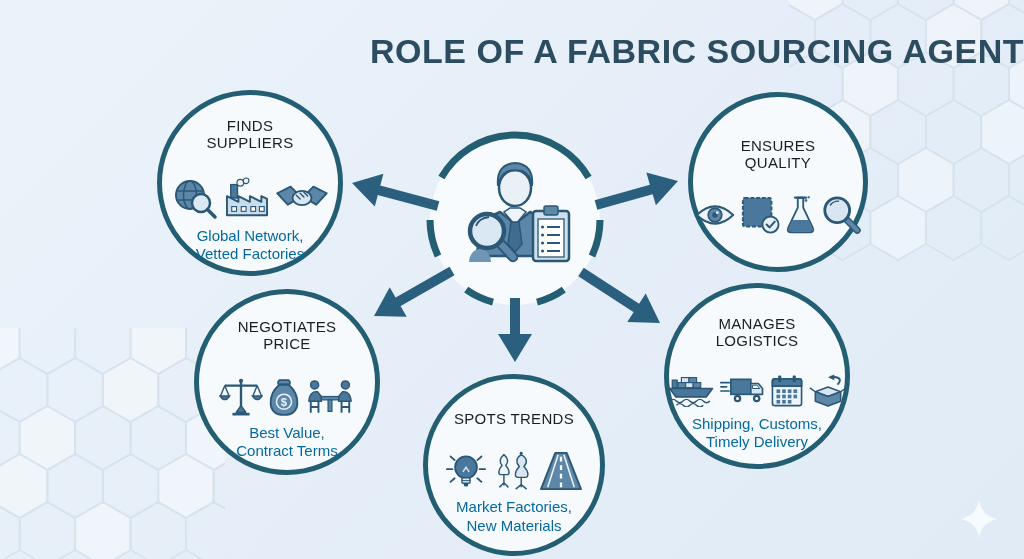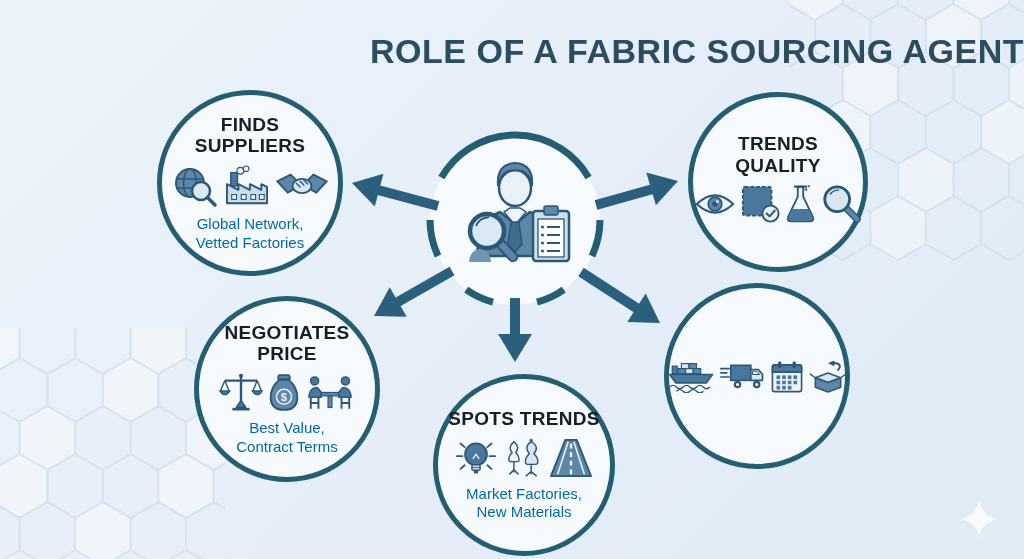--- a/index.html
+++ b/index.html
@@ -23,31 +23,31 @@
     letter-spacing:.5px;color:#2c4c60;white-space:nowrap;
   }
   #diagram-lines{position:absolute;left:0;top:0;width:1024px;height:559px;}
   .node{
     position:absolute;box-sizing:border-box;border-radius:50%;
     border:5px solid #235e72;background:#f7fafd;
     display:flex;flex-direction:column;align-items:center;justify-content:center;
     text-align:center;
   }
   .node h2{
-    margin:0;font-size:19px;font-weight:700;line-height:1.12;
+    margin:16px;font-size:15px;font-weight:400;line-height:1.12;
     letter-spacing:.3px;color:#171f26;white-space:pre-line;
   }
   .node .icons{display:flex;align-items:center;justify-content:center;gap:5px;margin:8px 0 7px;}
   .node .desc{
     font-size:15px;font-weight:400;line-height:1.24;color:#0369a1;white-space:pre-line;
   }
   #node-finds-suppliers {left:157px;top:90px;width:186px;height:186px;}
   #node-ensures-quality {left:688px;top:92px;width:180px;height:180px;}
-  #node-negotiates-price{left:194px;top:296px;width:186px;height:186px;}
-  #node-spots-trends    {left:433px;top:374px;width:182px;height:182px;}
+  #node-negotiates-price{left:194px;top:289px;width:186px;height:186px;}
+  #node-spots-trends    {left:423px;top:374px;width:182px;height:182px;}
   #node-manages-logistics{left:664px;top:283px;width:186px;height:186px;}
   .hub-icon{position:absolute;left:450px;top:156px;width:130px;height:128px;}
   svg{display:block;}
 </style>
 </head>
 <body>
 
 <div class="stage">
 
   <svg id="hex-tr" class="decor">
@@ -206,21 +206,21 @@
         <path d="M53 15 L39 8 L28 19 L42 27 Z" fill="#5d87a8" stroke="#2b5876" stroke-width="2" stroke-linejoin="round"></path>
         <ellipse cx="27" cy="20" rx="10" ry="7.5" fill="#d9e6f1" stroke="#2b5876" stroke-width="2"></ellipse>
         <path d="M21 17 l4 4 M25 15 l4 4 M29 14 l4 4" stroke="#2b5876" stroke-width="1.5" fill="none" stroke-linecap="round"></path>
       </svg>
     </div>
     <div class="desc">Global Network,
 Vetted Factories</div>
   </div>
 
   <div class="node" id="node-ensures-quality">
-    <h2>TRENDS
+    <h2>ENSURES
 QUALITY</h2>
     <div class="icons">
       <svg viewBox="0 0 44 28" width="40" height="26">
         <path d="M2 14 Q22 -5 42 14 Q22 33 2 14 Z" fill="#eef4f9" stroke="#2b5876" stroke-width="2.2" stroke-linejoin="round"></path>
         <circle cx="22" cy="14" r="7.5" fill="#5d87a8" stroke="#2b5876" stroke-width="1.8"></circle>
         <circle cx="22" cy="14" r="3" fill="#2b5876"></circle>
         <circle cx="24.5" cy="11.5" r="1.5" fill="#eef4f9"></circle>
       </svg>
       <svg viewBox="0 0 42 42" width="40" height="40">
         <rect x="3" y="3" width="30" height="30" rx="2" fill="#4a789c" stroke="#2b5876" stroke-width="2" stroke-dasharray="4 2"></rect>
@@ -303,20 +303,22 @@
         <path d="M17 2 H29 L44 40 H2 Z" fill="#5d87a8" stroke="#2b5876" stroke-width="2" stroke-linejoin="round"></path>
         <path d="M20 4 L9 38 M26 4 L37 38" stroke="#eef4f9" stroke-width="1.6" fill="none"></path>
         <line x1="23" y1="6" x2="23" y2="38" stroke="#ffffff" stroke-width="2.4" stroke-dasharray="5 4"></line>
       </svg>
     </div>
     <div class="desc">Market Factories,
 New Materials</div>
   </div>
 
   <div class="node" id="node-manages-logistics">
+    <h2>MANAGES
+LOGISTICS</h2>
     <div class="icons">
       <svg viewBox="0 0 56 38" width="47" height="32">
         <g stroke="#2b5876" stroke-width="1.4">
           <rect x="16" y="3" width="9" height="6" fill="#d9e6f1"></rect>
           <rect x="25" y="3" width="9" height="6" fill="#5d87a8"></rect>
           <rect x="12" y="9" width="9" height="6" fill="#5d87a8"></rect>
           <rect x="21" y="9" width="9" height="6" fill="#d9e6f1"></rect>
           <rect x="30" y="9" width="9" height="6" fill="#5d87a8"></rect>
         </g>
         <rect x="5" y="6" width="6" height="9" fill="#4a789c" stroke="#2b5876" stroke-width="1.4"></rect>
@@ -354,15 +356,17 @@
         </g>
       </svg>
       <svg viewBox="0 0 48 42" width="38" height="34">
         <path d="M36 13 Q45 3 27 3" fill="none" stroke="#2b5876" stroke-width="2.5"></path>
         <path d="M32 0 L24 3.5 L32 7.5 Z" fill="#2b5876"></path>
         <path d="M8 22 L24 16 L40 22 L24 28 Z" fill="#d9e6f1" stroke="#2b5876" stroke-width="1.8" stroke-linejoin="round"></path>
         <path d="M8 22 V34 L24 40 L40 34 V22 L24 28 Z" fill="#5d87a8" stroke="#2b5876" stroke-width="2" stroke-linejoin="round"></path>
         <path d="M8 22 L1 17 M40 22 L47 17" stroke="#2b5876" stroke-width="1.8" fill="none"></path>
       </svg>
     </div>
+    <div class="desc">Shipping, Customs,
+Timely Delivery</div>
   </div>
 
 </div>
 
 </body></html>

